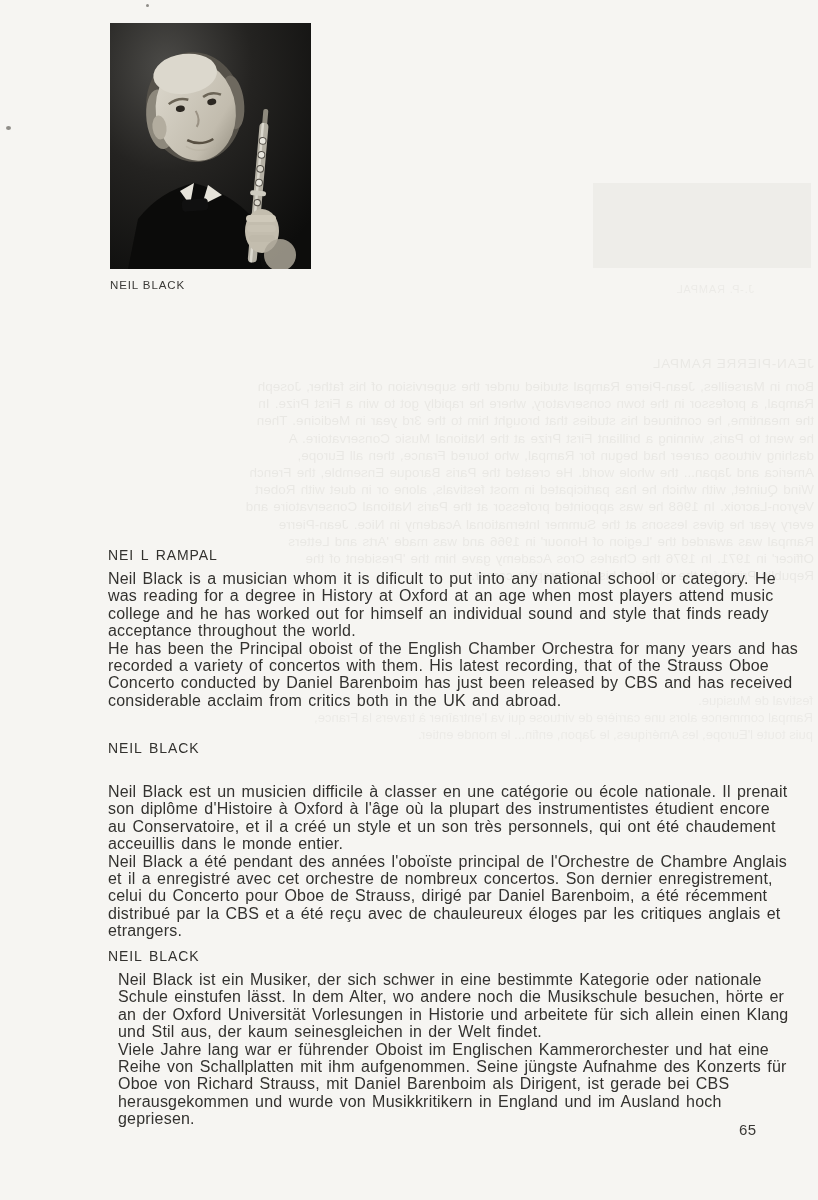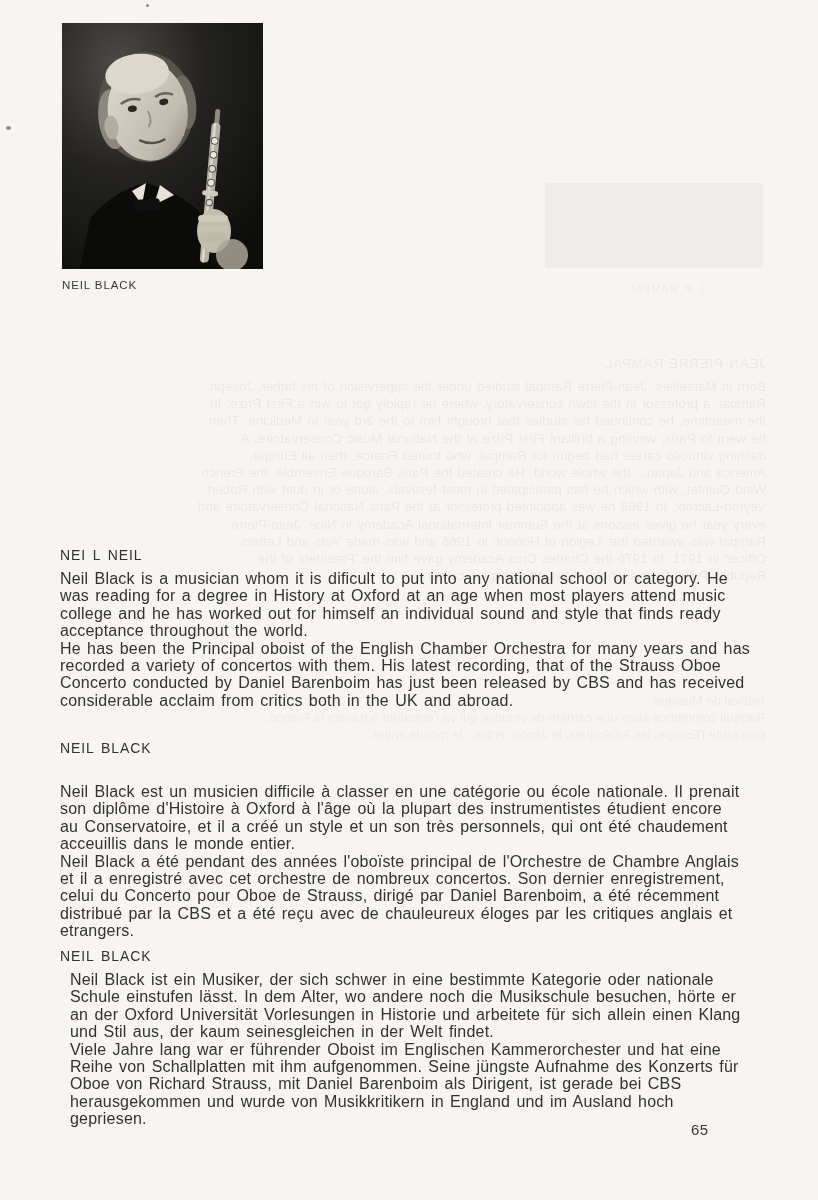--- a/index.html
+++ b/index.html
@@ -1,21 +1,21 @@
 <!DOCTYPE html>
 <html><head>
 <meta charset="utf-8">
 <style>
   html,body{margin:0;padding:0;background:#e9e8e5;}
   .page{
     position:relative;width:818px;height:1200px;margin:0 auto;
     background:#f6f5f2;color:#2e2d2a;
     font-family:"Liberation Sans",sans-serif;overflow:hidden;
   }
-  .abs{position:absolute;}
+  .abs{position:absolute;margin-left:48px;}
   .photo-wrap{left:62px;top:23px;width:201px;height:246px;background:#141414;}
   .photo-wrap svg{display:block;}
   .photo-caption{
     left:62px;top:279px;font-size:11.5px;letter-spacing:0.9px;
     color:#3a3936;
   }
   .sec-heading{
     font-size:14px;letter-spacing:0.9px;word-spacing:2px;color:#33322f;
   }
   .body-text{
@@ -113,21 +113,21 @@
       <ellipse cx="152" cy="208" rx="17" ry="22" fill="#c3bdae"></ellipse>
       <rect x="136" y="192" width="30" height="7" rx="3.5" fill="#cfc9ba"></rect>
       <rect x="137" y="202" width="29" height="7" rx="3.5" fill="#c8c2b3"></rect>
       <rect x="139" y="212" width="26" height="7" rx="3.5" fill="#bfb9aa"></rect>
       <ellipse cx="170" cy="232" rx="16" ry="16" fill="#aaa496" opacity="0.85"></ellipse>
     </svg>
   </div>
 
   <div class="abs photo-caption">NEIL BLACK</div>
 
-  <div class="abs sec-heading" style="left:60px;top:547px;">NEI L NEIL</div>
+  <div class="abs sec-heading" style="left:60px;top:547px;">NEI L RAMPAL</div>
   <div class="abs body-text" style="left:60px;top:570px;">Neil Black is a musician whom it is dificult to put into any national school or category. He
 was reading for a degree in History at Oxford at an age when most players attend music
 college and he has worked out for himself an individual sound and style that finds ready
 acceptance throughout the world.
 He has been the Principal oboist of the English Chamber Orchestra for many years and has
 recorded a variety of concertos with them. His latest recording, that of the Strauss Oboe
 Concerto conducted by Daniel Barenboim has just been released by CBS and has received
 considerable acclaim from critics both in the UK and abroad.</div>
 
   <div class="abs sec-heading" style="left:60px;top:740px;">NEIL BLACK</div>

